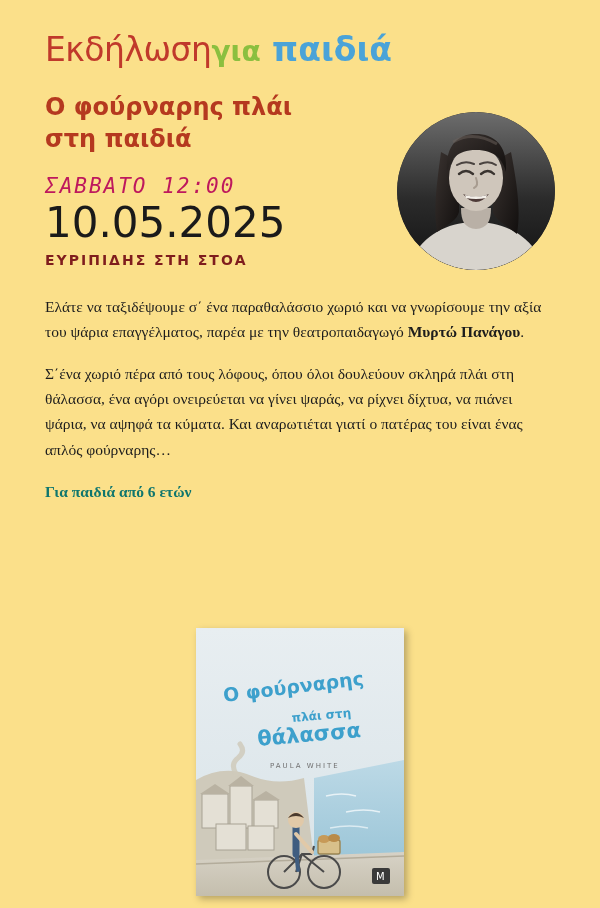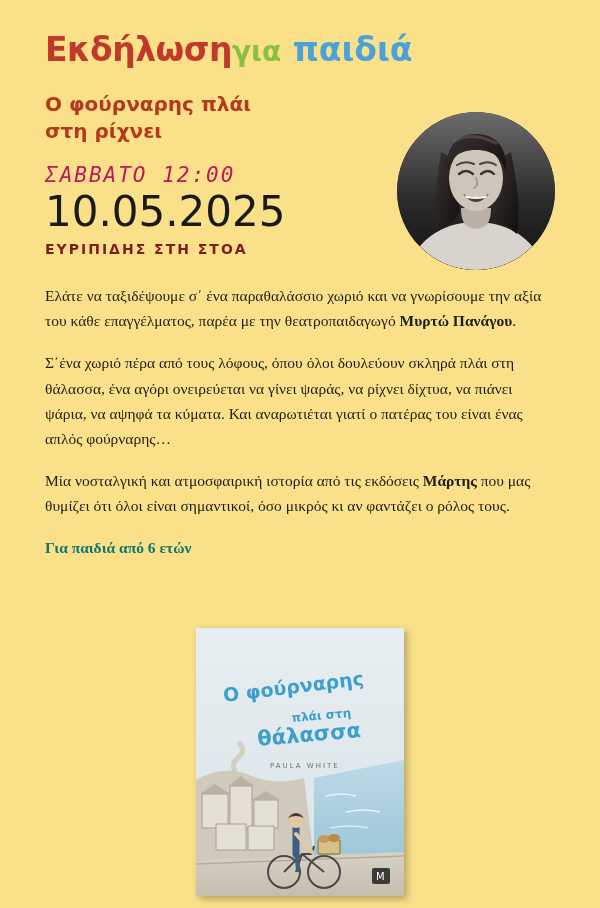--- a/index.html
+++ b/index.html
@@ -23,21 +23,21 @@
   }
 
   
   .header {
     padding-top: 30px;
     text-align: left;
     white-space: nowrap;
   }
   .header-a {
     font-family: "DejaVu Sans", sans-serif;
-    font-weight: bold;
+    font-weight: normal;
     font-size: 33px;
     color: #c0392b;
     letter-spacing: -0.5px;
   }
   .header-b {
     font-family: "DejaVu Sans", sans-serif;
     font-weight: bold;
     font-size: 28px;
     color: #8bbf3f;
     letter-spacing: 0px;
@@ -50,21 +50,21 @@
     letter-spacing: 0px;
   }
 
   
   .title-block {
     margin-top: 22px;
   }
   .book-title {
     font-family: "DejaVu Sans", sans-serif;
     font-weight: bold;
-    font-size: 20px;
+    font-size: 24px;
     color: #b5391f;
     line-height: 1.35;
     max-width: 300px;
   }
 
   .date-line {
     margin-top: 18px;
     font-family: "DejaVu Sans Mono", monospace;
     font-size: 21px;
     font-style: italic;
@@ -191,31 +191,30 @@
         <path d="M68 83 q11 3 22 0 l-1 3 q-10 2 -20 0 Z" fill="#f3efe9"></path>
 
         <path d="M56 30 q20 -12 44 2" stroke="#6b625c" stroke-width="3" fill="none" opacity="0.5"></path>
       </g>
     </svg>
   </div>
 
   <div class="title-block">
     <div class="book-title">
       <span>Ο φούρναρης πλάι</span><br>
-      <span>στη ρίχνει</span>
+      <span>στη παιδιά</span>
     </div>
     <div class="date-line">ΣΑΒΒΑΤΟ 12:00</div>
     <div class="date-big">10.05.2025</div>
     <div class="venue">ΕΥΡΙΠΙΔΗΣ ΣΤΗ ΣΤΟΑ</div>
   </div>
 
   <div class="body-text">
-    <p><span>Ελάτε να ταξιδέψουμε σ΄ ένα παραθαλάσσιο χωριό και να γνωρίσουμε την αξία του κάθε επαγγέλματος, παρέα με την θεατροπαιδαγωγό </span><b>Μυρτώ Πανάγου</b><span>.</span></p>
+    <p><span>Ελάτε να ταξιδέψουμε σ΄ ένα παραθαλάσσιο χωριό και να γνωρίσουμε την αξία του ψάρια επαγγέλματος, παρέα με την θεατροπαιδαγωγό </span><b>Μυρτώ Πανάγου</b><span>.</span></p>
     <p>Σ΄ένα χωριό πέρα από τους λόφους, όπου όλοι δουλεύουν σκληρά πλάι στη θάλασσα, ένα αγόρι ονειρεύεται να γίνει ψαράς, να ρίχνει δίχτυα, να πιάνει ψάρια, να αψηφά τα κύματα. Και αναρωτιέται γιατί ο πατέρας του είναι ένας απλός φούρναρης…</p>
-    <p><span>Μία νοσταλγική και ατμοσφαιρική ιστορία από τις εκδόσεις </span><b>Μάρτης</b><span> που μας θυμίζει ότι όλοι είναι σημαντικοί, όσο μικρός κι αν φαντάζει ο ρόλος τους.</span></p>
     <div class="age-note">Για παιδιά από 6 ετών</div>
   </div>
 
   <div class="cover-wrap">
     <div class="cover">
       <svg width="208" height="268" viewBox="0 0 208 268" aria-hidden="true">
         <defs>
           <linearGradient id="sky" x1="0" y1="0" x2="0" y2="1">
             <stop offset="0%" stop-color="#e8eef1"></stop>
             <stop offset="100%" stop-color="#d8e3e8"></stop>

